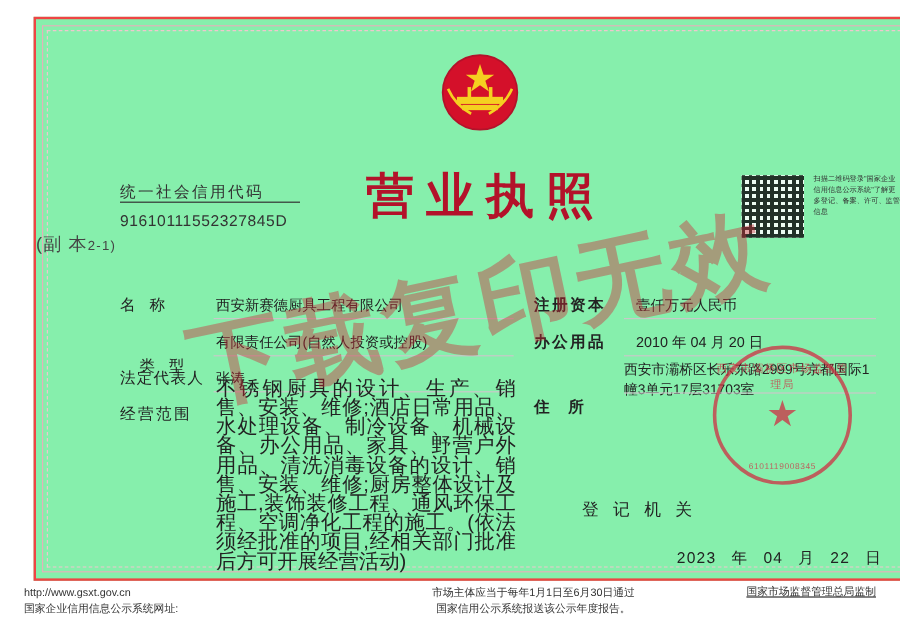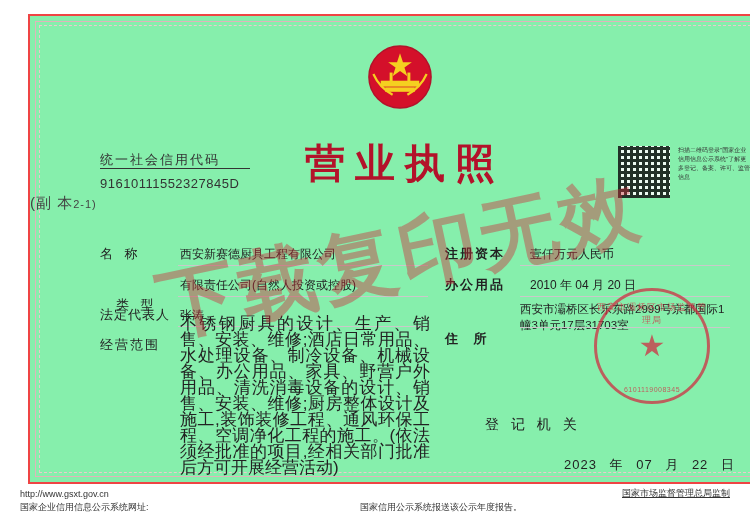--- a/index.html
+++ b/index.html
@@ -235,29 +235,30 @@
 
   <div class="seal">
     <div class="seal-top">西安市灞桥区市场监督管理局</div>
     <div class="star">★</div>
     <div class="seal-bottom">6101119008345</div>
   </div>
 
   <div class="date-row">
     <span>2023</span>
     <span>年</span>
-    <span>07</span>
+    <span>04</span>
     <span>月</span>
     <span>22</span>
     <span>日</span>
   </div>
 
   <div class="watermark">下载复印无效</div>
 </div>
 
 <div class="footer-left">
   <div>http://www.gsxt.gov.cn</div>
   <div>国家企业信用信息公示系统网址:</div>
 </div>
 <div class="footer-center">
+  <div>市场主体应当于每年1月1日至6月30日通过</div>
   <div>国家信用公示系统报送该公示年度报告。</div>
 </div>
 <div class="footer-right">国家市场监督管理总局监制</div>
 
 </body></html>

